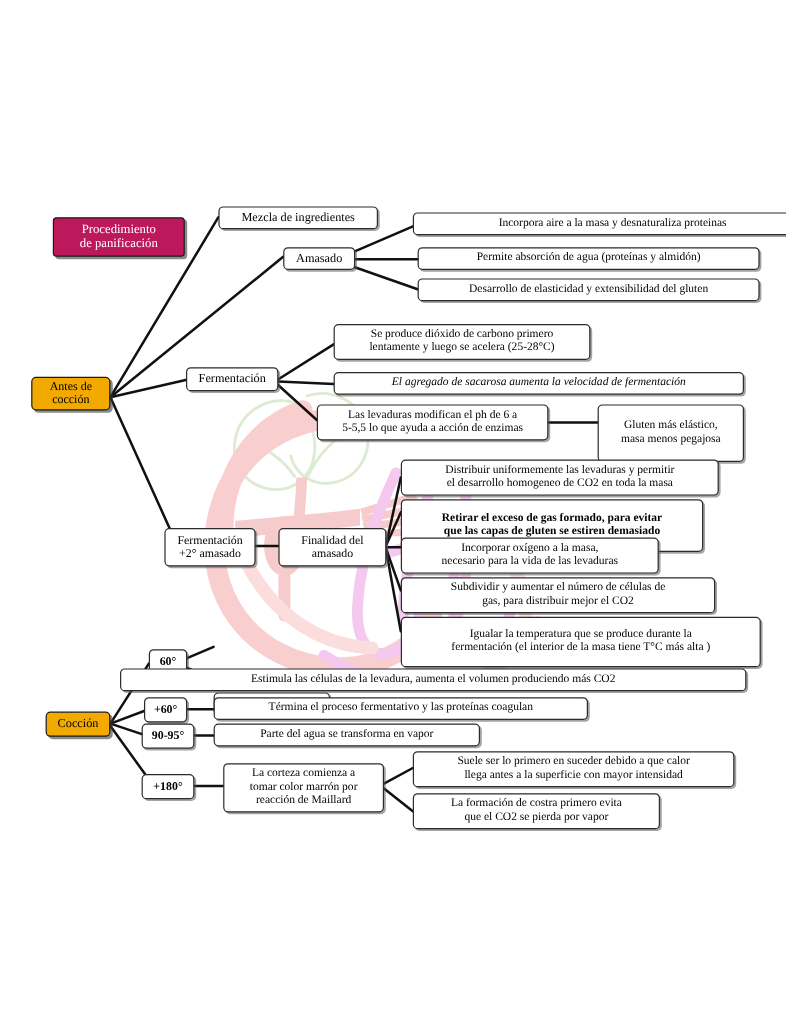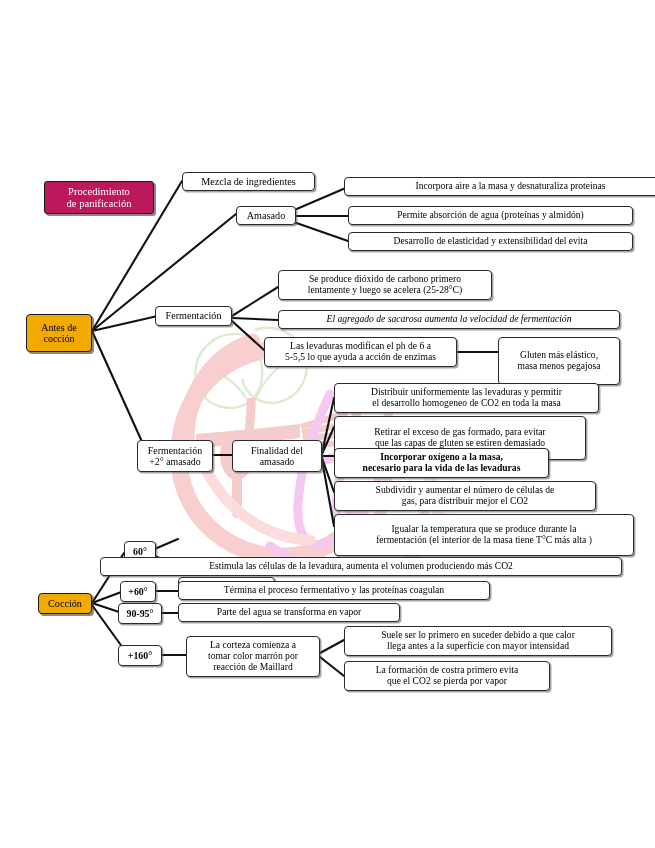--- a/index.html
+++ b/index.html
@@ -166,34 +166,34 @@
       <path d="M320 653 L 344 640"></path>
       <path d="M320 657 L 344 676"></path>
     </g>
   </svg>
 
   <div id="nodes">
 
     <div class="node root" style="left:44px; top:181px; width:110px; height:33px; font-size:10.6px;">Procedimiento
 de panificación</div>
 
-    <div class="node branch" style="left:26px; top:314px; width:66px; height:38px; font-size:10px;">Antes de
+    <div class="node branch" style="left:26px; top:314px; width:66px; height:28px; font-size:10px;">Antes de
 cocción</div>
 
     <div class="node branch" style="left:38px; top:593px; width:54px; height:21px; font-size:10.2px;">Cocción</div>
 
     <div class="node lead" style="left:182px; top:172px; width:133px; height:19px;">Mezcla de ingredientes</div>
 
     <div class="node lead" style="left:236px; top:206px; width:60px; height:19px;">Amasado</div>
 
     <div class="node small" style="left:344px; top:177px; width:333px; height:19px;">Incorpora aire a la masa y desnaturaliza proteinas</div>
 
     <div class="node small" style="left:348px; top:206px; width:285px; height:19px;">Permite absorción de agua (proteínas y almidón)</div>
 
-    <div class="node small" style="left:348px; top:232px; width:285px; height:19px;">Desarrollo de elasticidad y extensibilidad del evita</div>
+    <div class="node small" style="left:348px; top:232px; width:285px; height:19px;">Desarrollo de elasticidad y extensibilidad del gluten</div>
 
     <div class="node lead" style="left:155px; top:306px; width:77px; height:20px;">Fermentación</div>
 
     <div class="node small" style="left:278px; top:270px; width:214px; height:30px;">Se produce dióxido de carbono primero
 lentamente y luego se acelera (25-28°C)</div>
 
     <div class="node small" style="left:278px; top:310px; width:342px; height:19px;font-style:italic;">El agregado de sacarosa aumenta la velocidad de fermentación</div>
 
     <div class="node small" style="left:264px; top:337px; width:193px; height:30px;">Las levaduras modifican el ph de 6 a
 5-5,5 lo que ayuda a acción de enzimas</div>
@@ -203,24 +203,24 @@
 
     <div class="node mid" style="left:137px; top:440px; width:76px; height:32px;">Fermentación
 +2° amasado</div>
 
     <div class="node mid" style="left:232px; top:440px; width:90px; height:32px;">Finalidad del
 amasado</div>
 
     <div class="node small" style="left:334px; top:383px; width:265px; height:30px;">Distribuir uniformemente las levaduras y permitir
 el desarrollo homogeneo de CO2 en toda la masa</div>
 
-    <div class="node small" style="left:334px; top:416px; width:252px; height:44px;">Retirar el exceso de gas formado, para evitar
+    <div class="node small" style="left:334px; top:416px; width:252px; height:44px;font-weight:bold;">Retirar el exceso de gas formado, para evitar
 que las capas de gluten se estiren demasiado</div>
 
-    <div class="node small" style="left:334px; top:448px; width:215px; height:30px;font-weight:bold;">Incorporar oxígeno a la masa,
+    <div class="node small" style="left:334px; top:448px; width:215px; height:30px;">Incorporar oxígeno a la masa,
 necesario para la vida de las levaduras</div>
 
     <div class="node small" style="left:334px; top:481px; width:262px; height:30px;">Subdividir y aumentar el número de células de
 gas, para distribuir mejor el CO2</div>
 
     <div class="node small" style="left:334px; top:514px; width:300px; height:42px;">Igualar la temperatura que se produce durante la
 fermentación (el interior de la masa tiene T°C más alta )</div>
 
     <div class="node mid" style="left:124px; top:541px; width:32px; height:21px; font-weight:bold;">60°</div>
 
@@ -229,21 +229,21 @@
     <div class="node small" style="left:100px; top:557px; width:522px; height:19px;">Estimula las células de la levadura, aumenta el volumen produciendo más CO2</div>
 
     <div class="node mid" style="left:120px; top:581px; width:36px; height:21px; font-weight:bold;">+60°</div>
 
     <div class="node small" style="left:178px; top:581px; width:312px; height:19px;">Términa el proceso fermentativo y las proteínas coagulan</div>
 
     <div class="node mid" style="left:118px; top:603px; width:44px; height:21px; font-weight:bold;">90-95°</div>
 
     <div class="node small" style="left:178px; top:603px; width:222px; height:19px;">Parte del agua se transforma en vapor</div>
 
-    <div class="node mid" style="left:118px; top:645px; width:44px; height:21px; font-weight:bold;">+160°</div>
+    <div class="node mid" style="left:118px; top:645px; width:44px; height:21px; font-weight:bold;">+180°</div>
 
     <div class="node small" style="left:186px; top:636px; width:134px; height:41px;">La corteza comienza a
 tomar color marrón por
 reacción de Maillard</div>
 
     <div class="node small" style="left:344px; top:626px; width:268px; height:30px;">Suele ser lo primero en suceder debido a que calor
 llega antes a la superficie con mayor intensidad</div>
 
     <div class="node small" style="left:344px; top:661px; width:206px; height:30px;">La formación de costra primero evita
 que el CO2 se pierda por vapor</div>

